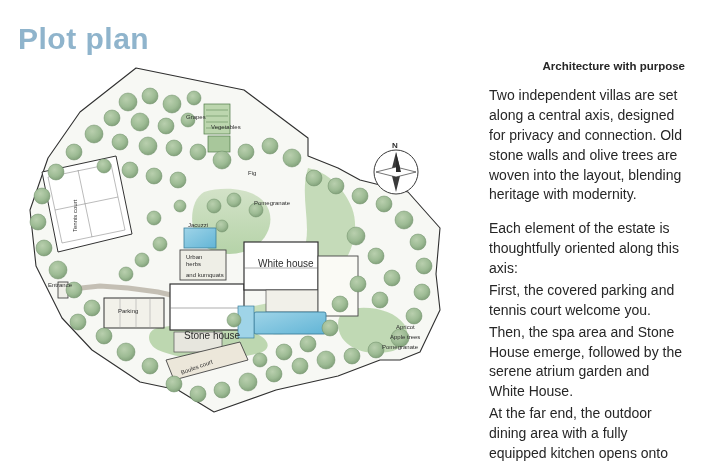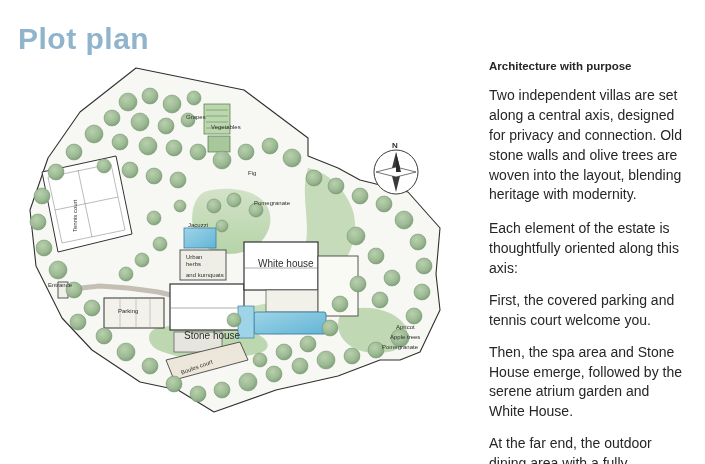--- a/index.html
+++ b/index.html
@@ -57,29 +57,30 @@
     position: absolute;
     left: 489px;
     top: 60px;
     width: 196px;
   }
   #text-column h2 {
     margin: 0 0 14px 0;
     font-size: 11.5px;
     font-weight: 700;
     color: #262626;
+    text-align: right;
   }
   #text-column p {
     margin: 0 0 14px 0;
     font-size: 14px;
     line-height: 1.42;
     color: #262626;
   }
   #text-column p.tight { margin-bottom: 0; }
-  #text-column p.block-follow { margin-top: 12px; }
+  #text-column p.block-follow { margin-top: 2px; }
 </style>
 </head>
 <body>
 
 <div id="page-title">Plot plan</div>
 
 <div id="plan-area">
 
   <svg id="plan-svg" width="470" height="400" viewBox="0 0 470 400">
     <defs>

